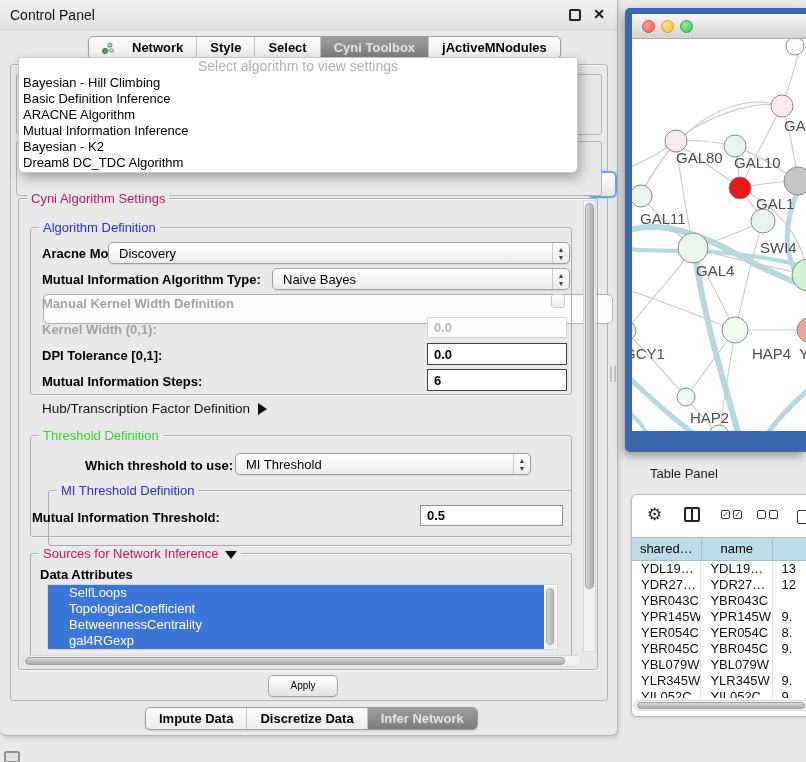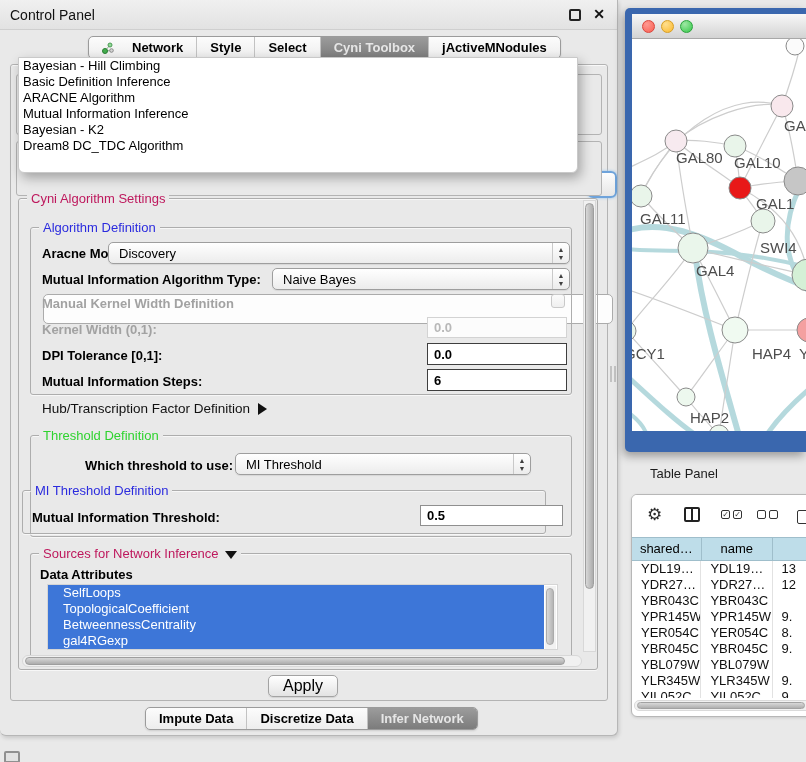--- a/index.html
+++ b/index.html
@@ -77,38 +77,38 @@
   .arrow-right { display:inline-block; width:0; height:0; border-left:9px solid #111;
                  border-top:6px solid transparent; border-bottom:6px solid transparent;
                  vertical-align:middle; margin-left:8px; }
   .arrow-down { display:inline-block; width:0; height:0; border-top:8px solid #111;
                 border-left:6px solid transparent; border-right:6px solid transparent;
                 vertical-align:middle; margin-left:6px; }
 
   
   .attr-list { position:absolute; left:47px; top:584px; width:511px; height:66px; background:#FFF;
                border:1px solid #D5D5D5; overflow:hidden; }
-  .attr-item { height:16px; line-height:16px; padding-left:15px; margin-right:13px;
+  .attr-item { height:16px; line-height:16px; padding-left:21px; margin-right:13px;
                background:#3D76D8; color:#FFF; font-size:13px; white-space:nowrap; }
   .attr-scroll { position:absolute; right:1px; top:1px; width:11px; height:64px; background:#F2F2F2; }
   .attr-thumb { position:absolute; left:1px; top:2px; width:8px; height:57px; border-radius:4px;
                 background:linear-gradient(90deg,#D9D9D9,#B5B5B5); border:1px solid #ABABAB; }
 
   
   .vscroll { position:absolute; left:583px; top:200px; width:13px; height:452px;
              background:#F1F1F1; border:1px solid #D8D8D8; }
   .vthumb { position:absolute; left:1px; top:2px; width:9px; height:386px; border-radius:5px;
             background:linear-gradient(90deg,#D8D8D8,#ACACAC); border:1px solid #9E9E9E; }
   .hscroll { position:absolute; left:22px; top:655px; width:560px; height:12px;
              background:#F1F1F1; border:1px solid #D8D8D8; border-radius:6px; }
   .hthumb { position:absolute; left:2px; top:1px; width:540px; height:8px; border-radius:4px;
             background:linear-gradient(#D8D8D8,#ACACAC); border:1px solid #9E9E9E; }
 
   .btn { position:absolute; border:1px solid #A3A3A3; border-radius:5px; text-align:center;
-         background:linear-gradient(#FFFFFF,#E3E3E3); font-size:16px; line-height:20px;
+         background:linear-gradient(#FFFFFF,#E3E3E3); font-size:10px; line-height:20px;
          box-shadow:0 1px 1px rgba(0,0,0,0.10); }
 
   .mini-icon { position:absolute; left:4px; top:751px; width:16px; height:12px;
                border:2px solid #909090; border-radius:2px; background:#E2E2E2; }
   .splitter-grip { position:absolute; left:610px; top:366px; width:6px; height:16px;
                    border-left:2px solid #C2C2C2; border-right:2px solid #C2C2C2; }
 
   
   .net-window { position:absolute; left:625px; top:8px; width:181px; height:444px;
                 background:#3A67AE; border-radius:5px 0 0 5px;
@@ -188,20 +188,21 @@
   <div class="outer-panel"></div>
 
   <div class="bg-group" style="left:16px; top:74px; width:586px; height:61px;">
     <div class="bg-combo-frag"></div>
   </div>
   <div class="bg-group" style="left:16px; top:141px; width:586px; height:55px;">
     <div class="bg-field-frag"></div>
   </div>
 
   <div class="popup">
+    <div class="popup-prompt">Select algorithm to view settings</div>
     <div id="algo-list">
         <div class="popup-item">Bayesian - Hill Climbing</div>
         <div class="popup-item">Basic Definition Inference</div>
         <div class="popup-item bold">ARACNE Algorithm</div>
         <div class="popup-item">Mutual Information Inference</div>
         <div class="popup-item">Bayesian - K2</div>
         <div class="popup-item">Dream8 DC_TDC Algorithm</div>
       </div>
   </div>
 
@@ -236,21 +237,21 @@
   </div>
 
   <div class="group" style="left:30px; top:435px; width:542px; height:102px;">
     <span class="group-title t-green">Threshold Definition</span>
   </div>
   <div class="lbl" style="left:85px; top:458px;">Which threshold to use:</div>
   <div class="combo" style="left:235px; top:453px; width:296px;">
     <span class="val">MI Threshold</span>
     <span class="arrows">▲<br>▼</span>
   </div>
-  <div class="group" style="left:22px; top:490px; width:524px; height:44px;text-decoration:underline;">
+  <div class="group" style="left:48px; top:490px; width:524px; height:56px;text-decoration:underline;">
     <span class="group-title t-blue">MI Threshold Definition</span>
   </div>
   <div class="lbl" style="left:32px; top:510px;">Mutual Information Threshold:</div>
   <input class="tfield" style="left: 420px; top: 505px; width: 143px; border-color: rgb(143, 143, 143);" value="0.5">
 
   <div class="group" style="left:30px; top:553px; width:542px; height:107px; border-bottom:none;">
     <span class="group-title t-black"><span>Sources for Network Inference</span><span class="arrow-down"></span></span>
   </div>
   <div class="lbl" style="left:40px; top:567px;">Data Attributes</div>
   <div class="attr-list">

